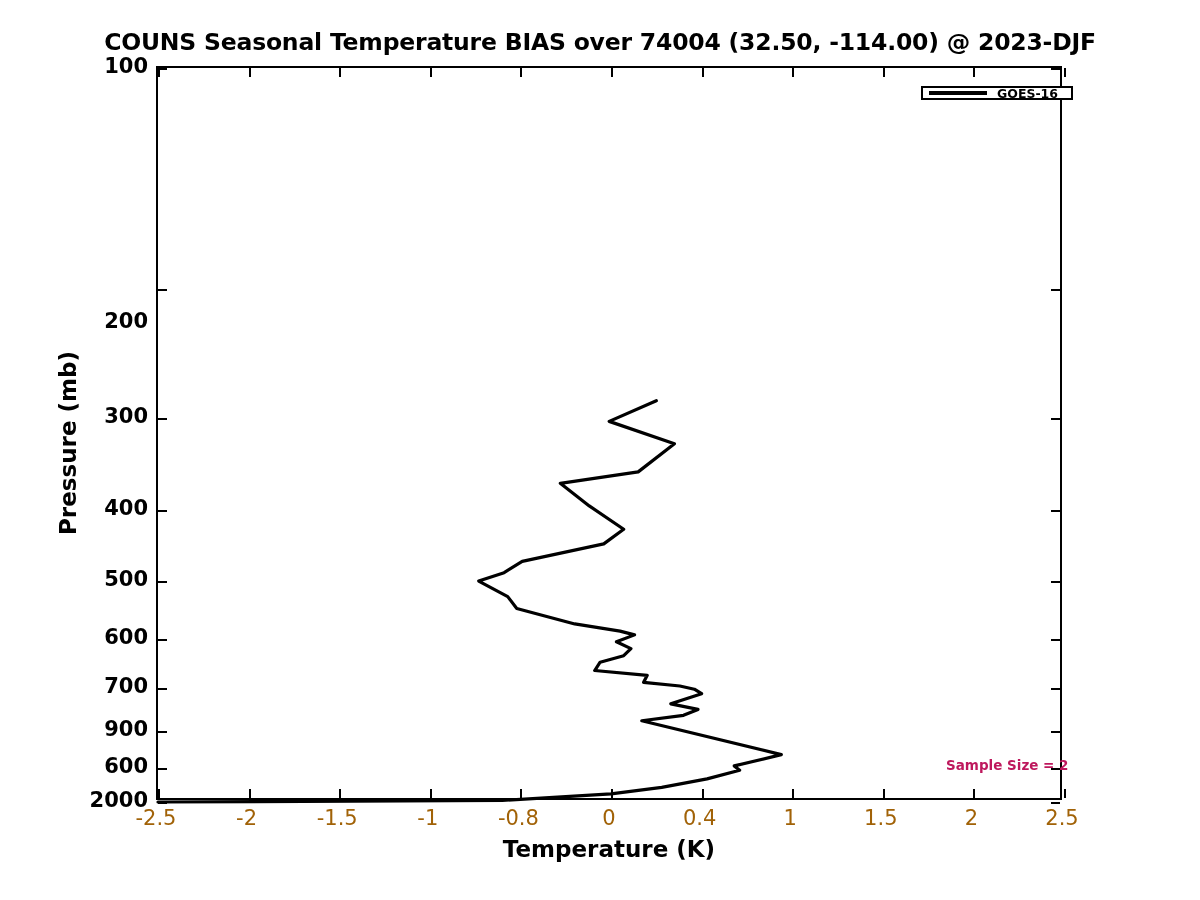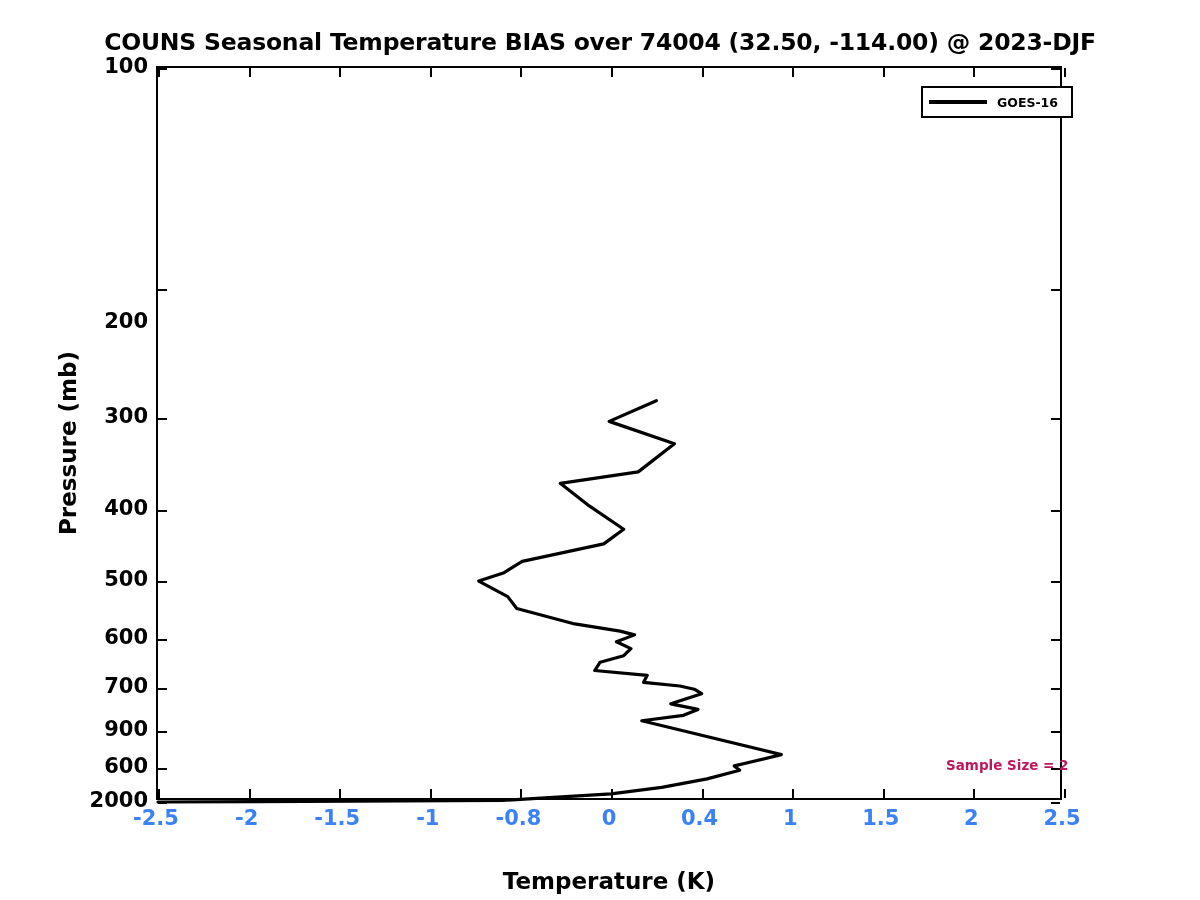--- a/index.html
+++ b/index.html
@@ -36,21 +36,20 @@
   }
   .axis-label-x {
     position: absolute;
     left: 156px;
     top: 836px;
     width: 906px;
     text-align: center;
     font-size: 23px;
     font-weight: bold;
     color: #000000;
-    margin-top: 32px;
   }
   .axis-label-y {
     position: absolute;
     left: -62px;
     top: 430px;
     width: 260px;
     text-align: center;
     font-size: 23px;
     font-weight: bold;
     color: #000000;
@@ -92,22 +91,22 @@
     position: absolute;
     right: 0;
     height: 0;
     border-top: 2px solid #000000;
     width: 9px;
   }
   .ticklabel-x {
     position: absolute;
     top: 806px;
     font-size: 21px;
-    font-weight: bold;
-    color: #3b82f6;
+    font-weight: normal;
+    color: #a16207;
     text-align: center;
     transform: translateX(-50%);
     white-space: nowrap;
   }
   .ticklabel-y {
     position: absolute;
     font-size: 21px;
     font-weight: bold;
     color: #000000;
     text-align: right;
@@ -121,21 +120,21 @@
     top: 0;
     width: 906px;
     height: 734px;
     overflow: visible;
   }
   .legend-box {
     position: absolute;
     left: 921px;
     top: 86px;
     width: 152px;
-    height: 32px;
+    height: 14px;
     border: 2px solid #000000;
     background: #ffffff;
     box-sizing: border-box;
     display: flex;
     align-items: center;
     padding: 0 6px;
   }
   .legend-line {
     width: 58px;
     height: 4px;

